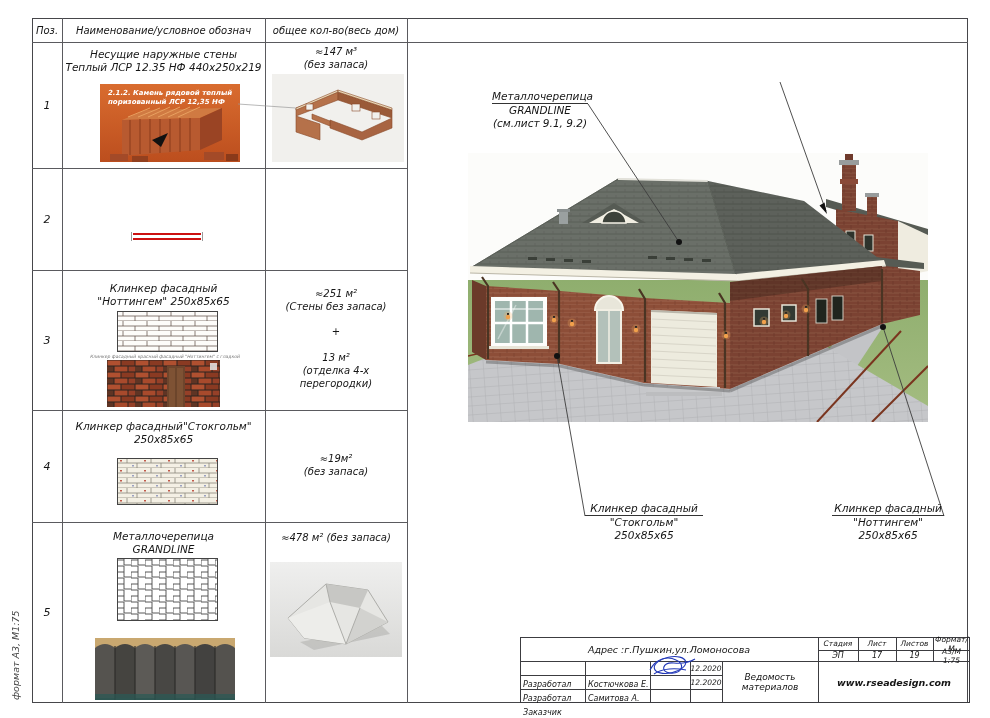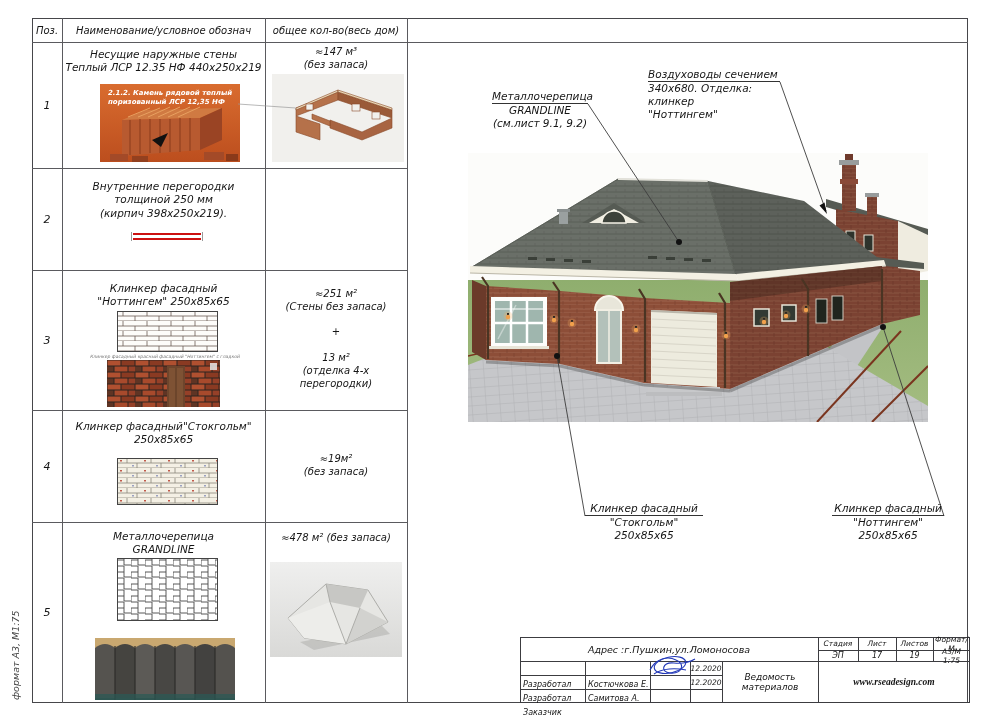--- a/index.html
+++ b/index.html
@@ -23,21 +23,21 @@
   .redsym .tick{position:absolute;top:-1px;width:1px;height:9px;background:#9a9a9a;}
   
   .ann{z-index:6;font-size:10.5px;line-height:1.24;text-align:center;}
   .ann .l1{display:block;border-bottom:1px solid #333;padding-bottom:0px;}
   .ann.left{text-align:left;}
   
   .tb{font-size:8.5px;z-index:3;display:flex;align-items:center;}
   .tb.c{justify-content:center;text-align:center;}
   .tb.pad{padding-left:3px;box-sizing:border-box;margin-top:16px;}
   .tbl{background:#3c3c40;z-index:3;}
-  .site{font-weight:bold;font-family:Liberation Serif, serif;}
+  .site{font-weight:bold;}
   
   .side{left:10px;top:700px;width:150px;transform:rotate(-90deg);transform-origin:0 0;
         font-size:9.5px;color:#444;z-index:2;}
   svg text{font-family:"DejaVu Sans",sans-serif;font-style:italic;}
 </style>
 </head>
 <body>
 
 <div class="page">
 
@@ -116,25 +116,20 @@
         <polygon points="66,16 120,34 120,36 66,18" fill="#ead9b8"></polygon>
         <polygon points="40,40 58,47 58,52 40,45" fill="#b5714a"></polygon>
         <rect x="34" y="30" width="7" height="6" fill="#f1f0ed"></rect>
         <rect x="80" y="30" width="8" height="7" fill="#f1f0ed"></rect>
         <rect x="100" y="38" width="8" height="7" fill="#f1f0ed"></rect>
       </g>
     </svg>
   </div>
 
   <div class="abs posnum" style="left:32px;top:168px;width:30px;height:102px">2</div>
-  <div class="abs namecell" style="left:62px;top:180px;width:203px">
-    <span>Внутренние перегородки</span><br>
-    <span>толщиной 250 мм</span><br>
-    <span>(кирпич  398х250х219).</span>
-  </div>
   <div class="abs redsym" style="left:133px;top:233px;width:68px">
     <span class="bar" style="top:0"></span>
       <span class="bar" style="bottom:0"></span>
     <span class="tick" style="left:-2px"></span>
       <span class="tick" style="right:-2px"></span>
   </div>
 
   <div class="abs posnum" style="left:32px;top:270px;width:30px;height:140px">3</div>
   <div class="abs namecell" style="left:62px;top:282px;width:203px">
     <span>Клинкер фасадный</span><br>
@@ -461,25 +456,20 @@
         <line x1="262" y1="238" x2="414" y2="173"></line>
       </g>
     </svg>
   </div>
 
   <div class="abs ann" style="left:492px;top:90px;width:96px">
     <span class="l1">Металлочерепица</span>
     <span>GRANDLINE</span><br>
     <span>(см.лист 9.1, 9.2)</span>
   </div>
-  <div class="abs ann left" style="left:648px;top:68px;width:132px">
-    <span class="l1">Воздуховоды сечением</span>
-    <span>340х680. Отделка: клинкер</span><br>
-    <span>"Ноттингем"</span>
-  </div>
   <div class="abs ann" style="left:585px;top:502px;width:118px">
     <span class="l1">Клинкер фасадный</span>
     <span>"Стокгольм" 250х85х65</span>
   </div>
   <div class="abs ann" style="left:832px;top:502px;width:112px">
     <span class="l1">Клинкер фасадный</span>
     <span>"Ноттингем" 250х85х65</span>
   </div>
 
   <svg class="abs" style="left:0;top:0;z-index:5;pointer-events:none" width="990" height="718" viewBox="0 0 990 718">

